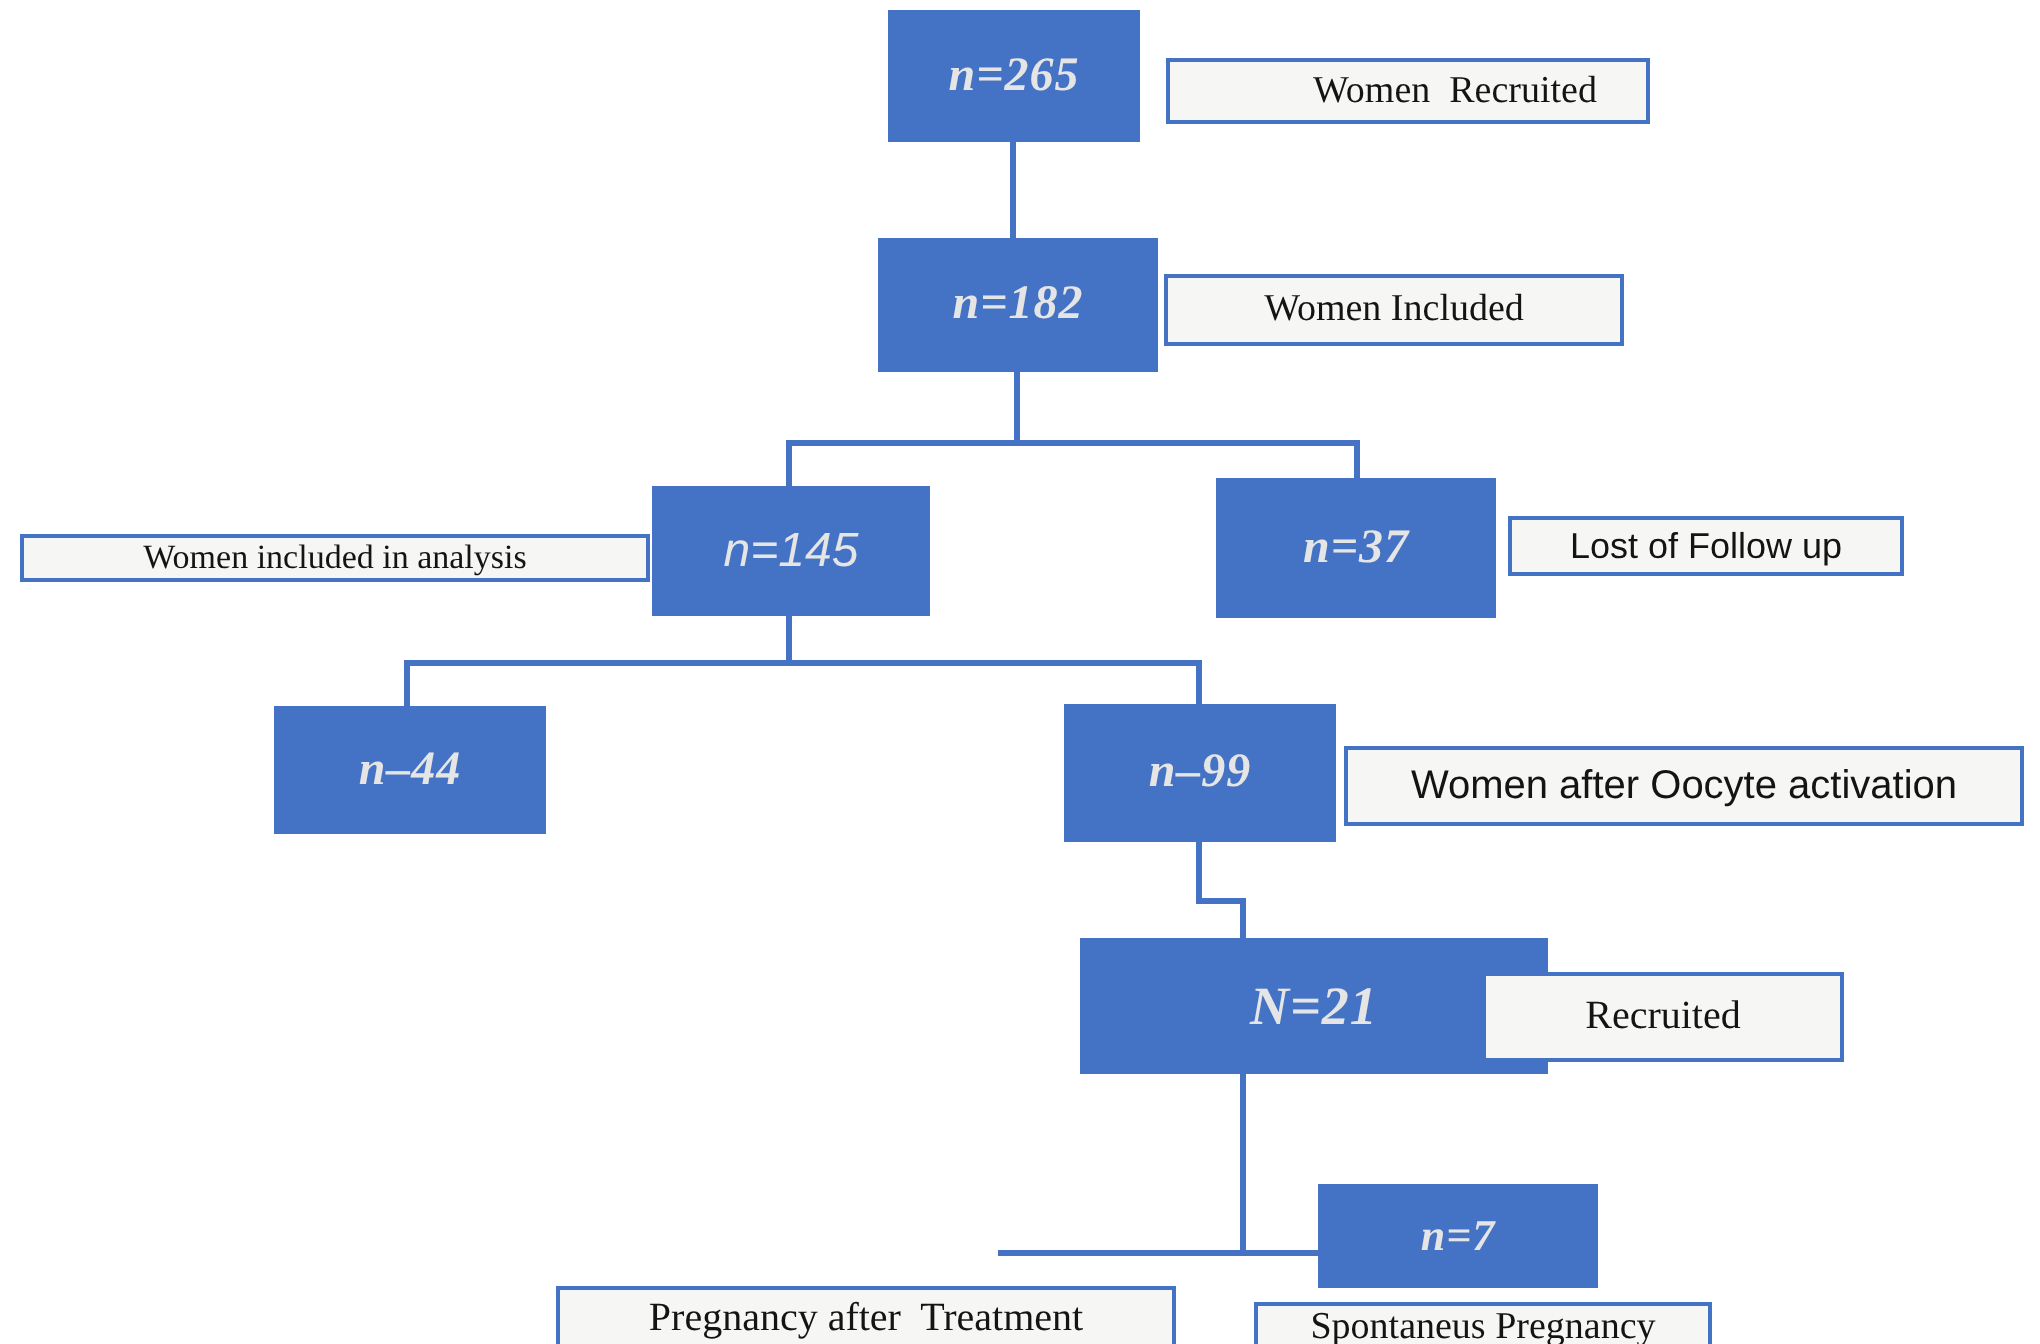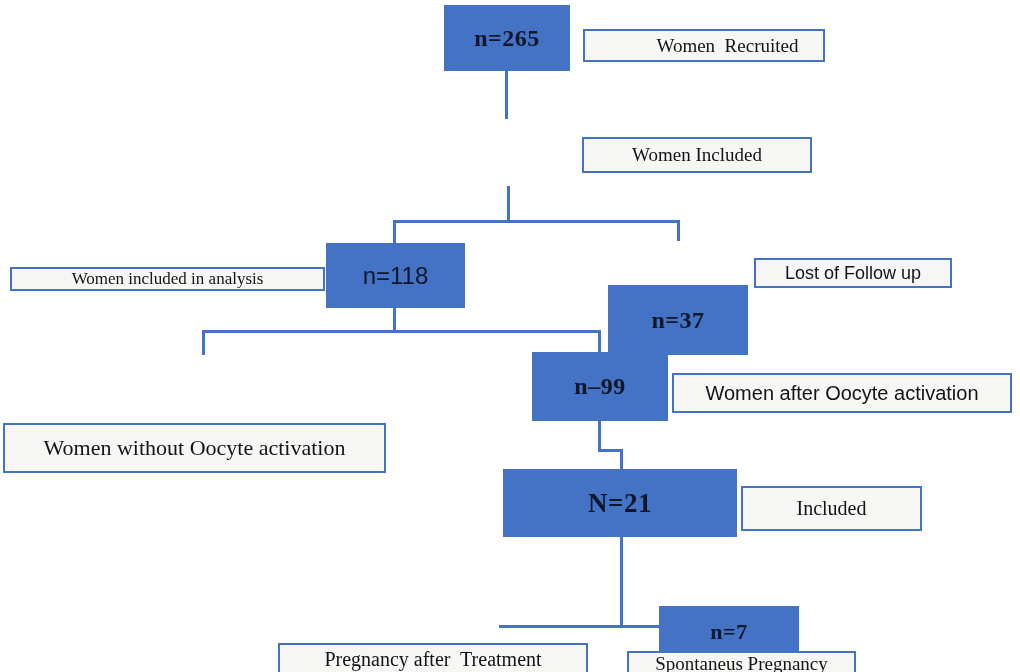--- a/index.html
+++ b/index.html
@@ -7,36 +7,37 @@
     position: relative;
     width: 1020px;
     height: 672px;
     background: #ffffff;
     overflow: hidden;
     font-family: "Liberation Serif", serif;
   }
   .node {
     position: absolute;
     background: #4472C4;
-    color: #0f172a;
+    color: #e5e5e5;
     display: flex;
     align-items: center;
     justify-content: center;
     font-family: "Liberation Serif", serif;
     font-weight: 600;
     font-size: 24px;
     letter-spacing: 0.5px;
     box-sizing: border-box;
+    font-style: italic;
   }
   .node.sans {
     font-family: "Liberation Sans", sans-serif;
     font-weight: 400;
     letter-spacing: 0px;
   }
-  .node.big { font-size: 27px; }
+  .node.big { font-size: 27px; margin-left: 37px; }
   .node.small { font-size: 22px; }
   .label {
     position: absolute;
     background: #f6f6f4;
     border: 2px solid #4472C4;
     color: #141414;
     display: flex;
     align-items: center;
     justify-content: center;
     font-family: "Liberation Serif", serif;
@@ -67,29 +68,30 @@
   <div class="line" style="left:202px; top:330px; width:399px; height:3px;"></div>
   <div class="line" style="left:202px; top:330px; width:3px;   height:25px;"></div>
   <div class="line" style="left:598px; top:330px; width:3px;   height:24px;"></div>
   <div class="line" style="left:598px; top:419px; width:3px;   height:33px;"></div>
   <div class="line" style="left:598px; top:449px; width:25px;  height:3px;"></div>
   <div class="line" style="left:620px; top:449px; width:3px;   height:22px;"></div>
   <div class="line" style="left:620px; top:537px; width:3px;   height:91px;"></div>
   <div class="line" style="left:499px; top:625px; width:161px; height:3px;"></div>
 
   <div class="node" style="left:444px; top:5px;   width:126px; height:66px;">n=265</div>
-  <div class="node sans" style="left:326px; top:243px; width:139px; height:65px;">n=118</div>
-  <div class="node" style="left:608px; top:239px; width:140px; height:70px;margin-top:46px;">n=37</div>
+  <div class="node" style="left:439px; top:119px; width:140px; height:67px;">n=182</div>
+  <div class="node sans" style="left:326px; top:243px; width:139px; height:65px;">n=145</div>
+  <div class="node" style="left:608px; top:239px; width:140px; height:70px;">n=37</div>
+  <div class="node" style="left:137px; top:353px; width:136px; height:64px;">n–44</div>
   <div class="node" style="left:532px; top:352px; width:136px; height:69px;">n–99</div>
   <div class="node big" style="left:503px; top:469px; width:234px; height:68px;">N=21</div>
-  <div class="node small" style="left:659px; top:592px; width:140px; height:52px;margin-top:14px;">n=7</div>
+  <div class="node small" style="left:659px; top:592px; width:140px; height:52px;">n=7</div>
 
   <div class="label" style="left:583px; top:29px;  width:242px; height:33px;padding-left:47px;">Women  Recruited</div>
   <div class="label" style="left:582px; top:137px; width:230px; height:36px;">Women Included</div>
   <div class="label sans" style="left:754px; top:258px; width:198px; height:30px;">Lost of Follow up</div>
   <div class="label thin" style="left:10px; top:267px; width:315px; height:24px;">Women included in analysis</div>
   <div class="label sans" style="left:672px; top:373px; width:340px; height:40px; font-size:20px;">Women after Oocyte activation</div>
-  <div class="label bigtext" style="left:3px; top:423px; width:383px; height:50px;">Women without Oocyte activation</div>
-  <div class="label" style="left:741px; top:486px; width:181px; height:45px; font-size:20px;">Included</div>
+  <div class="label" style="left:741px; top:486px; width:181px; height:45px; font-size:20px;">Recruited</div>
   <div class="label" style="left:278px; top:643px; width:310px; height:32px; font-size:20px;">Pregnancy after  Treatment</div>
   <div class="label" style="left:627px; top:651px; width:229px; height:26px; align-items:flex-start;">Spontaneus Pregnancy</div>
 
 </div>
 
 </body></html>

